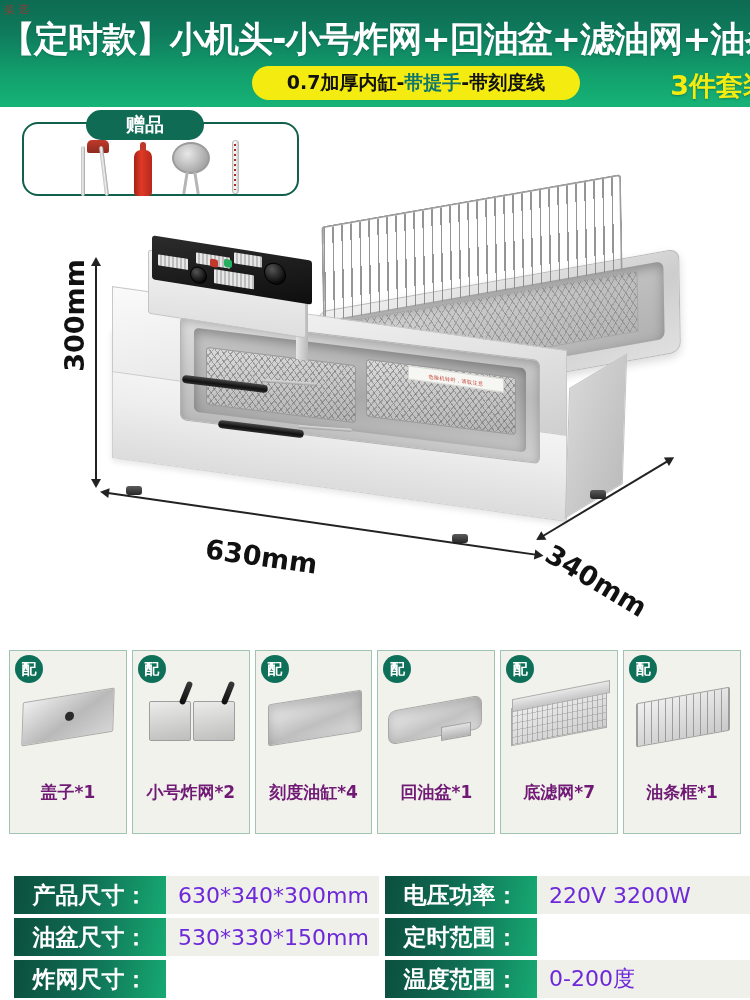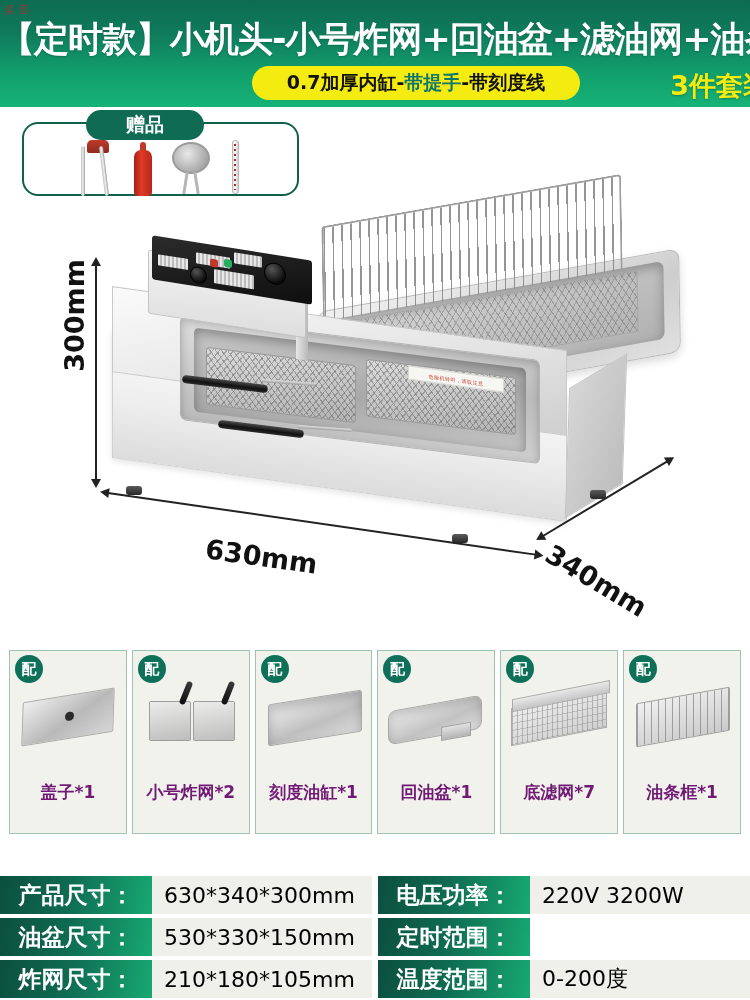--- a/index.html
+++ b/index.html
@@ -380,33 +380,33 @@
     border:1.5px solid #9e9e9e; border-radius:2px;
   }
 
   
   .spec {
     position:absolute; left:0; top:876px; width:750px; height:124px;
     display:flex; flex-direction:column; gap:4px;
   }
   .spec-row { display:flex; gap:6px; height:38px; }
   .spec-cell { display:flex; height:38px; }
-  .spec-cell.left  { width:372px; }
+  .spec-cell.left  { width:372px;margin-left:14px; }
   .spec-cell.right { width:372px; }
   .spec-key {
     width:152px; height:38px;
     background:linear-gradient(100deg,#0c4f3f 0%,#0f6b52 45%,#17a972 100%);
     color:#ffffff; font-size:23px; font-weight:bold;
     font-family:"DejaVu Sans",sans-serif;
     display:flex; align-items:center; justify-content:center;
     white-space:nowrap;
   }
   .spec-val {
     flex:1; height:38px; background:#f0f0ea;
-    color:#000000; font-size:22px;
+    color:#6d28d9; font-size:22px;
     font-family:"DejaVu Sans",sans-serif;
     display:flex; align-items:center; padding-left:12px;
     white-space:nowrap;
   }
 </style>
 </head>
 <body>
 
 <div class="banner">
   <div class="watermark">菜选</div>
@@ -511,21 +511,21 @@
         </span>
     </div>
     <div class="card-label">小号炸网*2</div>
   </div>
 
   <div class="card">
     <div class="card-badge">配</div>
     <div class="card-art">
         <span class="a-tank"></span>
       </div>
-    <div class="card-label">刻度油缸*1</div>
+    <div class="card-label">刻度油缸*4</div>
   </div>
 
   <div class="card">
     <div class="card-badge">配</div>
     <div class="card-art">
         <span class="a-drain"></span>
       </div>
     <div class="card-label">回油盆*1</div>
   </div>
 
@@ -566,21 +566,20 @@
       <div class="spec-val">530*330*150mm</div>
     </div>
     <div class="spec-cell right">
       <div class="spec-key">定时范围：</div>
     </div>
   </div>
 
   <div class="spec-row">
     <div class="spec-cell left">
       <div class="spec-key">炸网尺寸：</div>
-      <div class="spec-val">210*180*105mm</div>
     </div>
     <div class="spec-cell right">
       <div class="spec-key">温度范围：</div>
       <div class="spec-val">0-200度</div>
     </div>
   </div>
 
 </div>
 
 </body></html>

